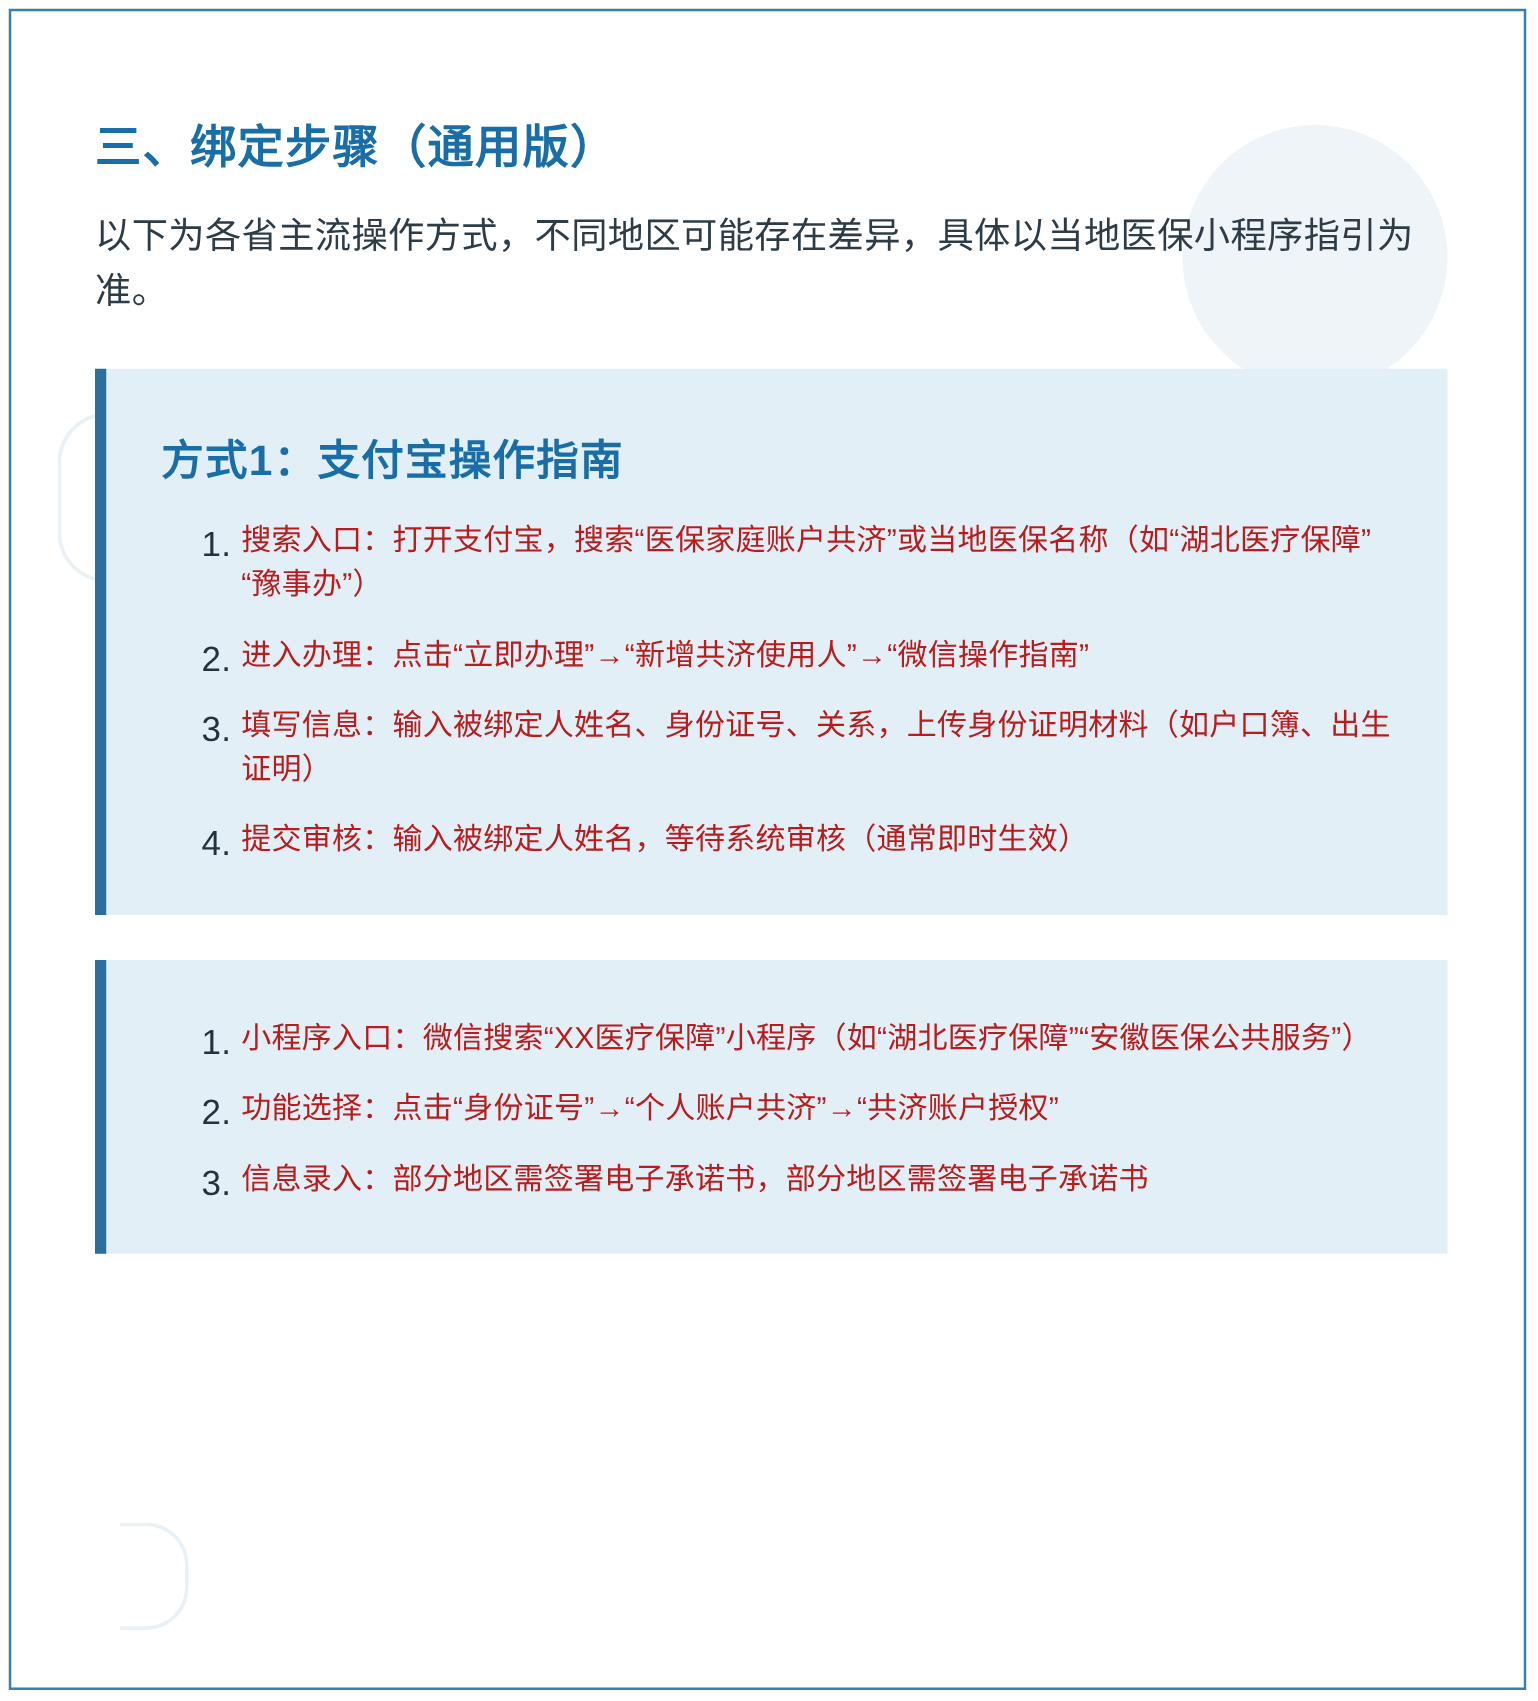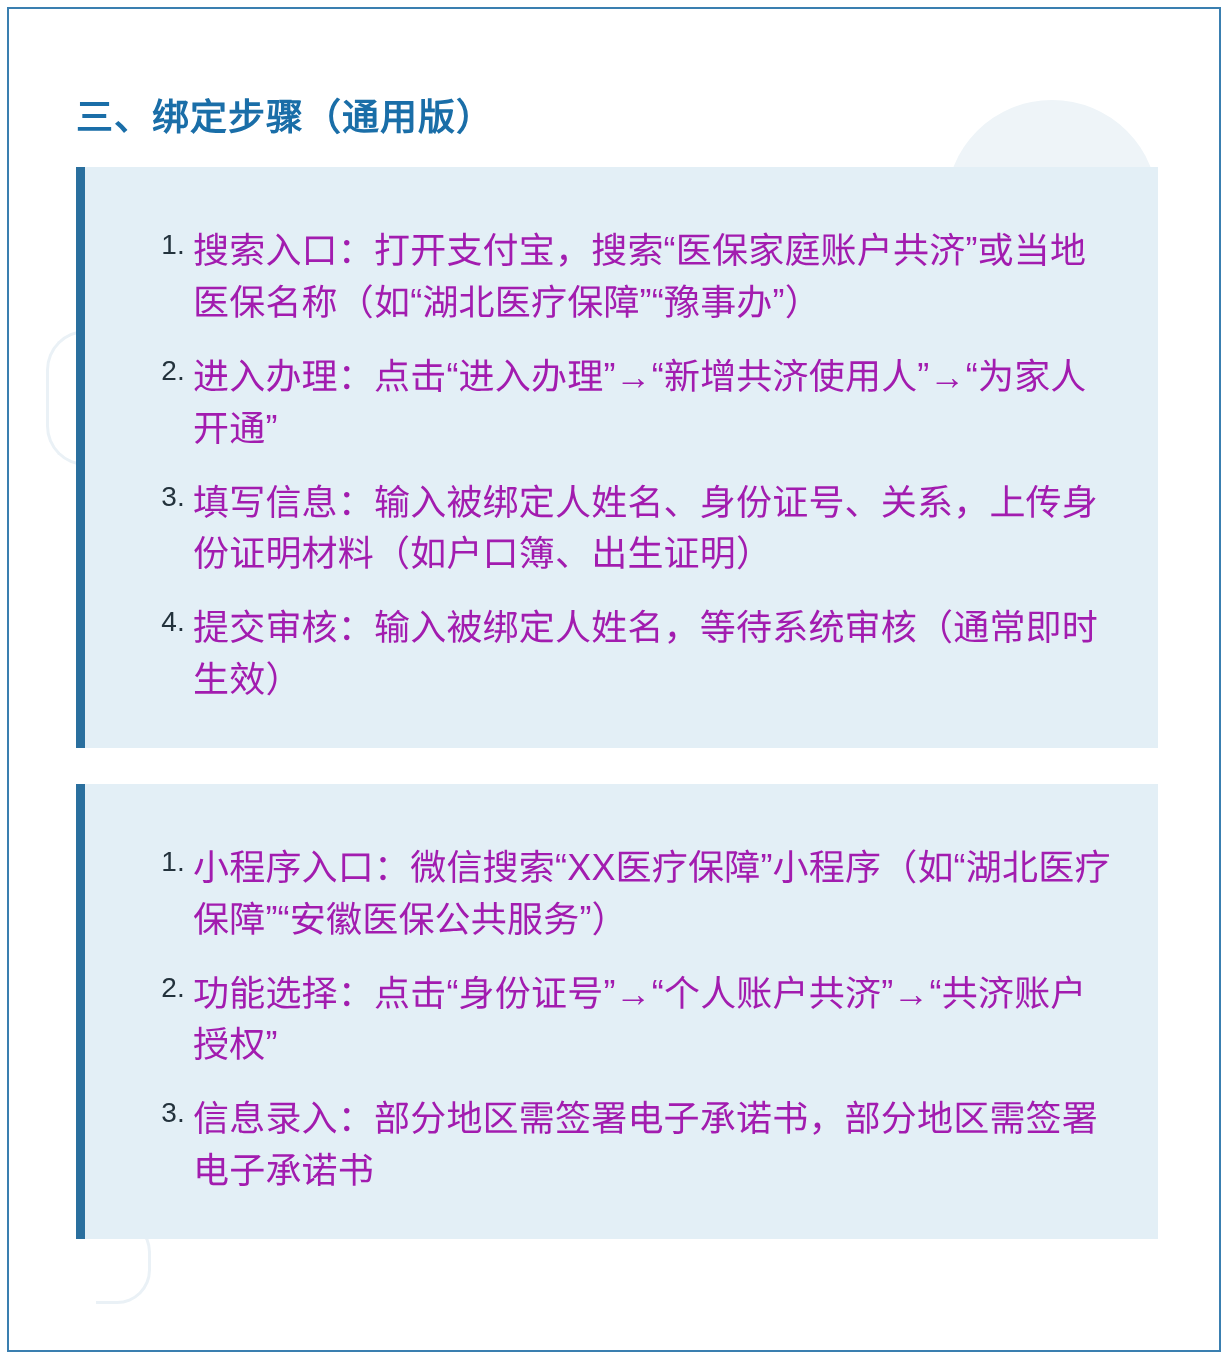--- a/index.html
+++ b/index.html
@@ -117,25 +117,24 @@
     margin: 0;
     padding: 0 0 0 12px;
     list-style: none;
     counter-reset: stepcnt;
   }
   ol.steps > li {
     counter-increment: stepcnt;
     position: relative;
     padding-left: 52px;
     margin-bottom: 22px;
-    font-size: 36px;
+    font-size: 24px;
     line-height: 1.44;
-    color: #a21caf;
+    color: #b91c1c;
     letter-spacing: 0.2px;
-    margin-top: 12px;
   }
   ol.steps > li:last-child {
     margin-bottom: 0;
   }
   ol.steps > li::before {
     content: counter(stepcnt) ".";
     position: absolute;
     left: 4px;
     top: 0;
     width: 40px;
@@ -150,25 +149,27 @@
 <div class="page-frame"></div>
 
 <div class="content">
 
   <div class="deco-circle"></div>
   <div class="deco-bracket"></div>
   <div class="deco-bracket2"></div>
 
   <h1 class="section-title">三、绑定步骤（通用版）</h1>
 
+  <p class="section-desc">以下为各省主流操作方式，不同地区可能存在差异，具体以当地医保小程序指引为准。</p>
 
   <div class="card">
+    <h2 class="card-title">方式1：支付宝操作指南</h2>
     <ol class="steps">
       <li>搜索入口：打开支付宝，搜索“医保家庭账户共济”或当地医保名称（如“湖北医疗保障”“豫事办”）</li>
-      <li>进入办理：点击“进入办理”→“新增共济使用人”→“为家人开通”</li>
+      <li>进入办理：点击“立即办理”→“新增共济使用人”→“微信操作指南”</li>
       <li>填写信息：输入被绑定人姓名、身份证号、关系，上传身份证明材料（如户口簿、出生证明）</li>
       <li>提交审核：输入被绑定人姓名，等待系统审核（通常即时生效）</li>
     </ol>
   </div>
 
   <div class="card">
     <ol class="steps">
       <li>小程序入口：微信搜索“XX医疗保障”小程序（如“湖北医疗保障”“安徽医保公共服务”）</li>
       <li>功能选择：点击“身份证号”→“个人账户共济”→“共济账户授权”</li>
       <li>信息录入：部分地区需签署电子承诺书，部分地区需签署电子承诺书</li>

